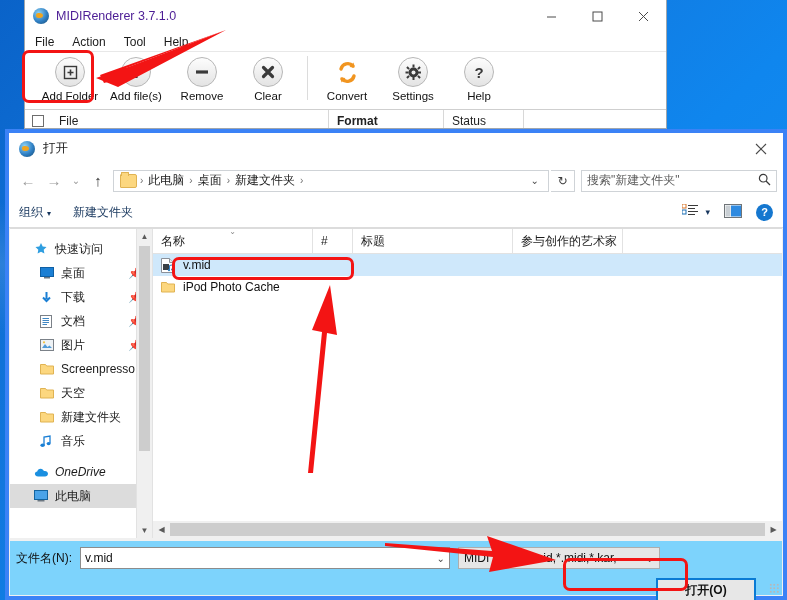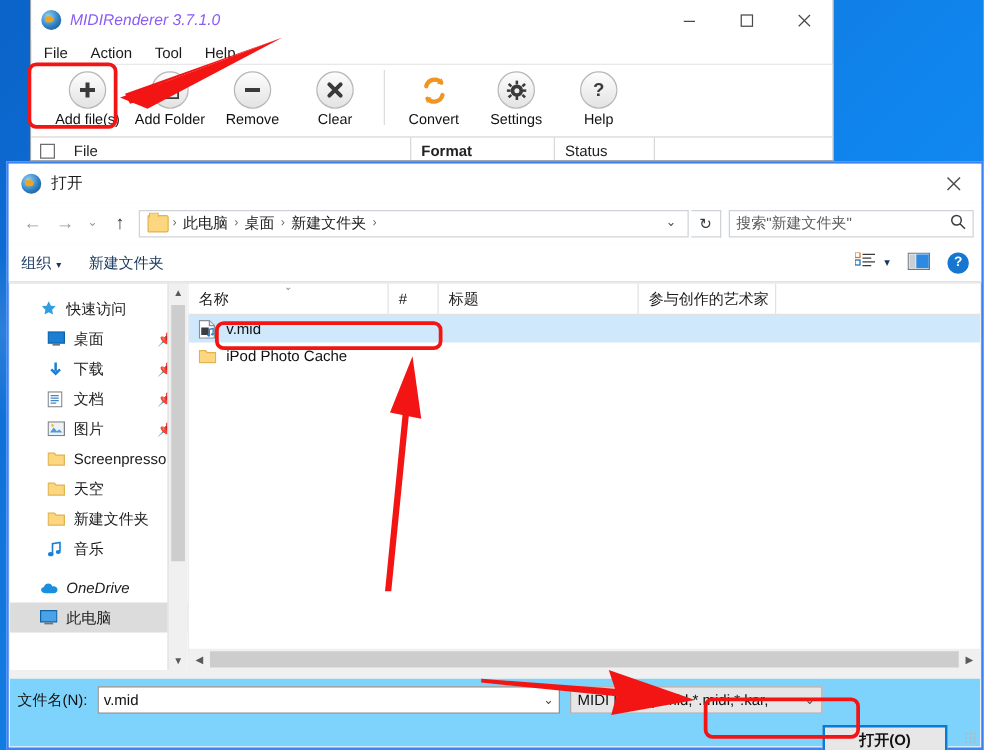--- a/index.html
+++ b/index.html
@@ -15,21 +15,21 @@
 
   
   .app-win{position:absolute;left:24px;top:0;width:643px;height:129px;background:#fff;
     border:1px solid #9fa6ad;border-top:none;box-sizing:border-box;overflow:hidden;}
   .app-title{height:32px;display:flex;align-items:center;padding-left:8px;background:#fff;}
   .app-ico{width:16px;height:16px;border-radius:50%;
     background:radial-gradient(circle at 35% 32%,#8fd3f4 0%,#2f7fc4 55%,#15496f 100%);
     position:relative;flex:none;}
   .app-ico:after{content:"";position:absolute;left:3px;top:5px;width:7px;height:5px;
     background:#f0a41e;border-radius:40% 60% 55% 45%;}
-  .app-title-text{margin-left:7px;font-size:12.5px;color:#8b5cf6;font-style:italic;}
+  .app-title-text{margin-left:7px;font-size:12.5px;color:#4c1d95;}
   .win-btns{margin-left:auto;display:flex;height:32px;}
   .win-btn{width:46px;height:32px;display:flex;align-items:center;justify-content:center;
     color:#4a4a4a;font-size:13px;}
   .win-btn svg{display:block;}
   .menubar{height:19px;display:flex;align-items:center;padding-left:8px;gap:14px;
     font-size:12px;color:#1b1b1b;}
   .menubar span{padding:0 2px;}
   .toolbar{height:57px;border-top:1px solid #e8e8e8;display:flex;align-items:flex-start;
     padding-left:12px;background:#fff;position:relative;}
   .tb-item{width:66px;display:flex;flex-direction:column;align-items:center;padding-top:5px;}
@@ -41,21 +41,21 @@
   .tb-ico.plain{background:none;border:none;}
   .applist-head{height:22px;border-top:1px solid #cfcfcf;background:#fff;display:flex;
     align-items:center;font-size:12px;color:#222;}
   .alh{height:22px;display:flex;align-items:center;border-right:1px solid #d8d8d8;
     padding-left:8px;box-sizing:border-box;}
   .chk-box{width:12px;height:12px;border:1px solid #6d6d6d;background:#fff;
     display:inline-block;box-sizing:border-box;}
 
   
   .dlg{position:absolute;left:5px;top:129px;width:782px;height:471px;background:#f0f0f0;
-    border:2px solid #3b82f6;box-sizing:border-box;}
+    border:4px solid #3b82f6;box-sizing:border-box;}
   .dlg-title{height:31px;display:flex;align-items:center;padding-left:10px;background:#fff;}
   .dlg-title-text{margin-left:8px;font-size:12.5px;color:#1b1b1b;}
   .dlg-close{margin-left:auto;width:45px;height:31px;display:flex;align-items:center;justify-content:center;}
 
   .navbar{height:33px;background:#fff;display:flex;align-items:center;padding:0 6px;}
   .navbtn{width:26px;height:26px;display:flex;align-items:center;justify-content:center;
     color:#9a9a9a;font-size:15px;}
   .navbtn.up{color:#3a3a3a;}
   .navbtn.small{width:18px;font-size:10px;}
   .crumb{flex:1;height:22px;margin:0 2px;border:1px solid #cfd3d7;background:#fff;
@@ -166,34 +166,34 @@
   <div class="menubar">
     <span>File</span>
     <span>Action</span>
     <span>Tool</span>
     <span>Help</span>
   </div>
 
   <div class="toolbar">
     <div class="tb-item">
       <div class="tb-ico">
-        <svg width="18" height="18" viewBox="0 0 18 18">
-            <path d="M9 3v12M3 9h12" stroke="#3a3a3a" stroke-width="3.2" stroke-linecap="butt"></path>
-          </svg>
-      </div>
-      <div class="tb-label">Add file(s)</div>
-    </div>
-    <div class="tb-item">
-      <div class="tb-ico">
         <svg width="15" height="15" viewBox="0 0 15 15">
             <rect x="1.5" y="1.5" width="12" height="12" fill="none" stroke="#3a3a3a" stroke-width="1.4"></rect>
             <path d="M7.5 4.5v6M4.5 7.5h6" stroke="#3a3a3a" stroke-width="1.6"></path>
           </svg>
       </div>
       <div class="tb-label">Add Folder</div>
+    </div>
+    <div class="tb-item">
+      <div class="tb-ico">
+        <svg width="18" height="18" viewBox="0 0 18 18">
+            <path d="M9 3v12M3 9h12" stroke="#3a3a3a" stroke-width="3.2" stroke-linecap="butt"></path>
+          </svg>
+      </div>
+      <div class="tb-label">Add file(s)</div>
     </div>
     <div class="tb-item">
       <div class="tb-ico">
         <svg width="18" height="18" viewBox="0 0 18 18">
             <path d="M3 9h12" stroke="#3a3a3a" stroke-width="3.2"></path>
           </svg>
       </div>
       <div class="tb-label">Remove</div>
     </div>
     <div class="tb-item">

